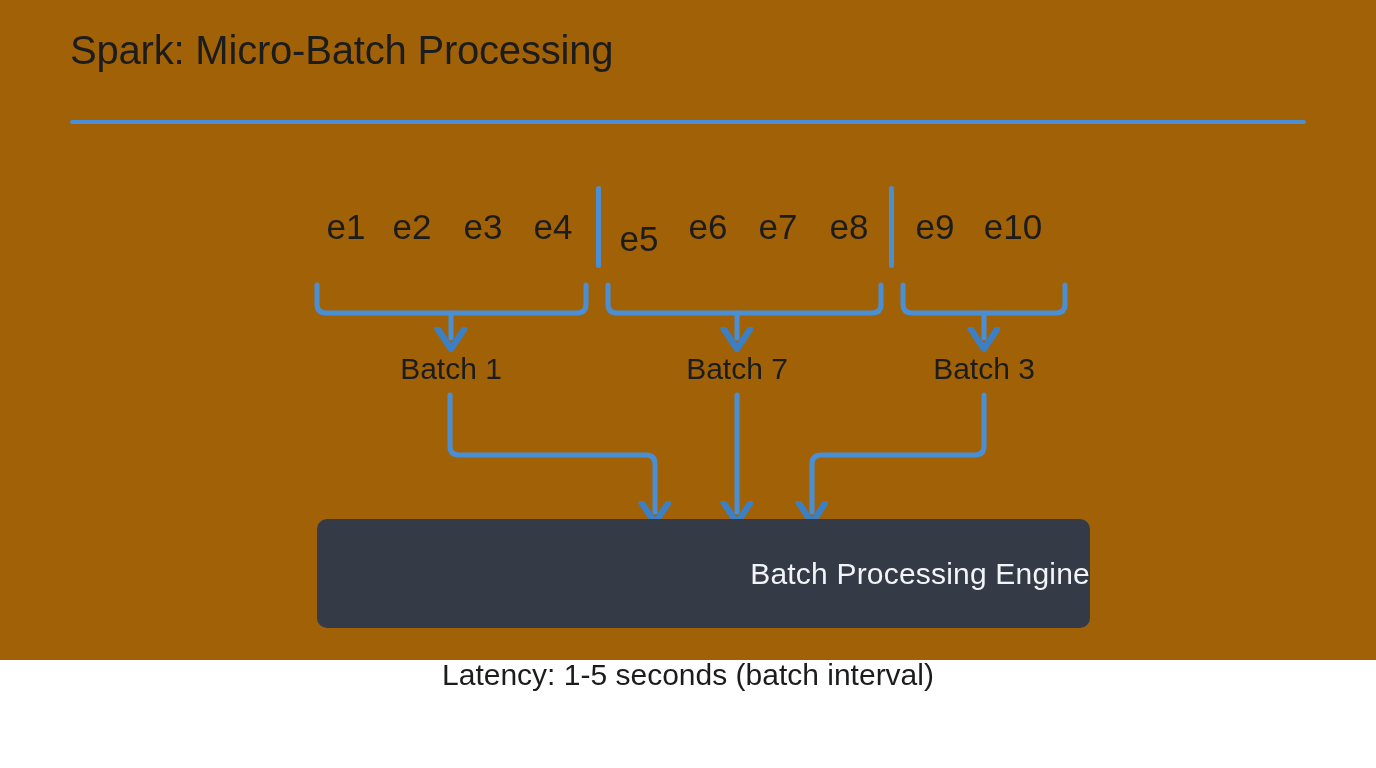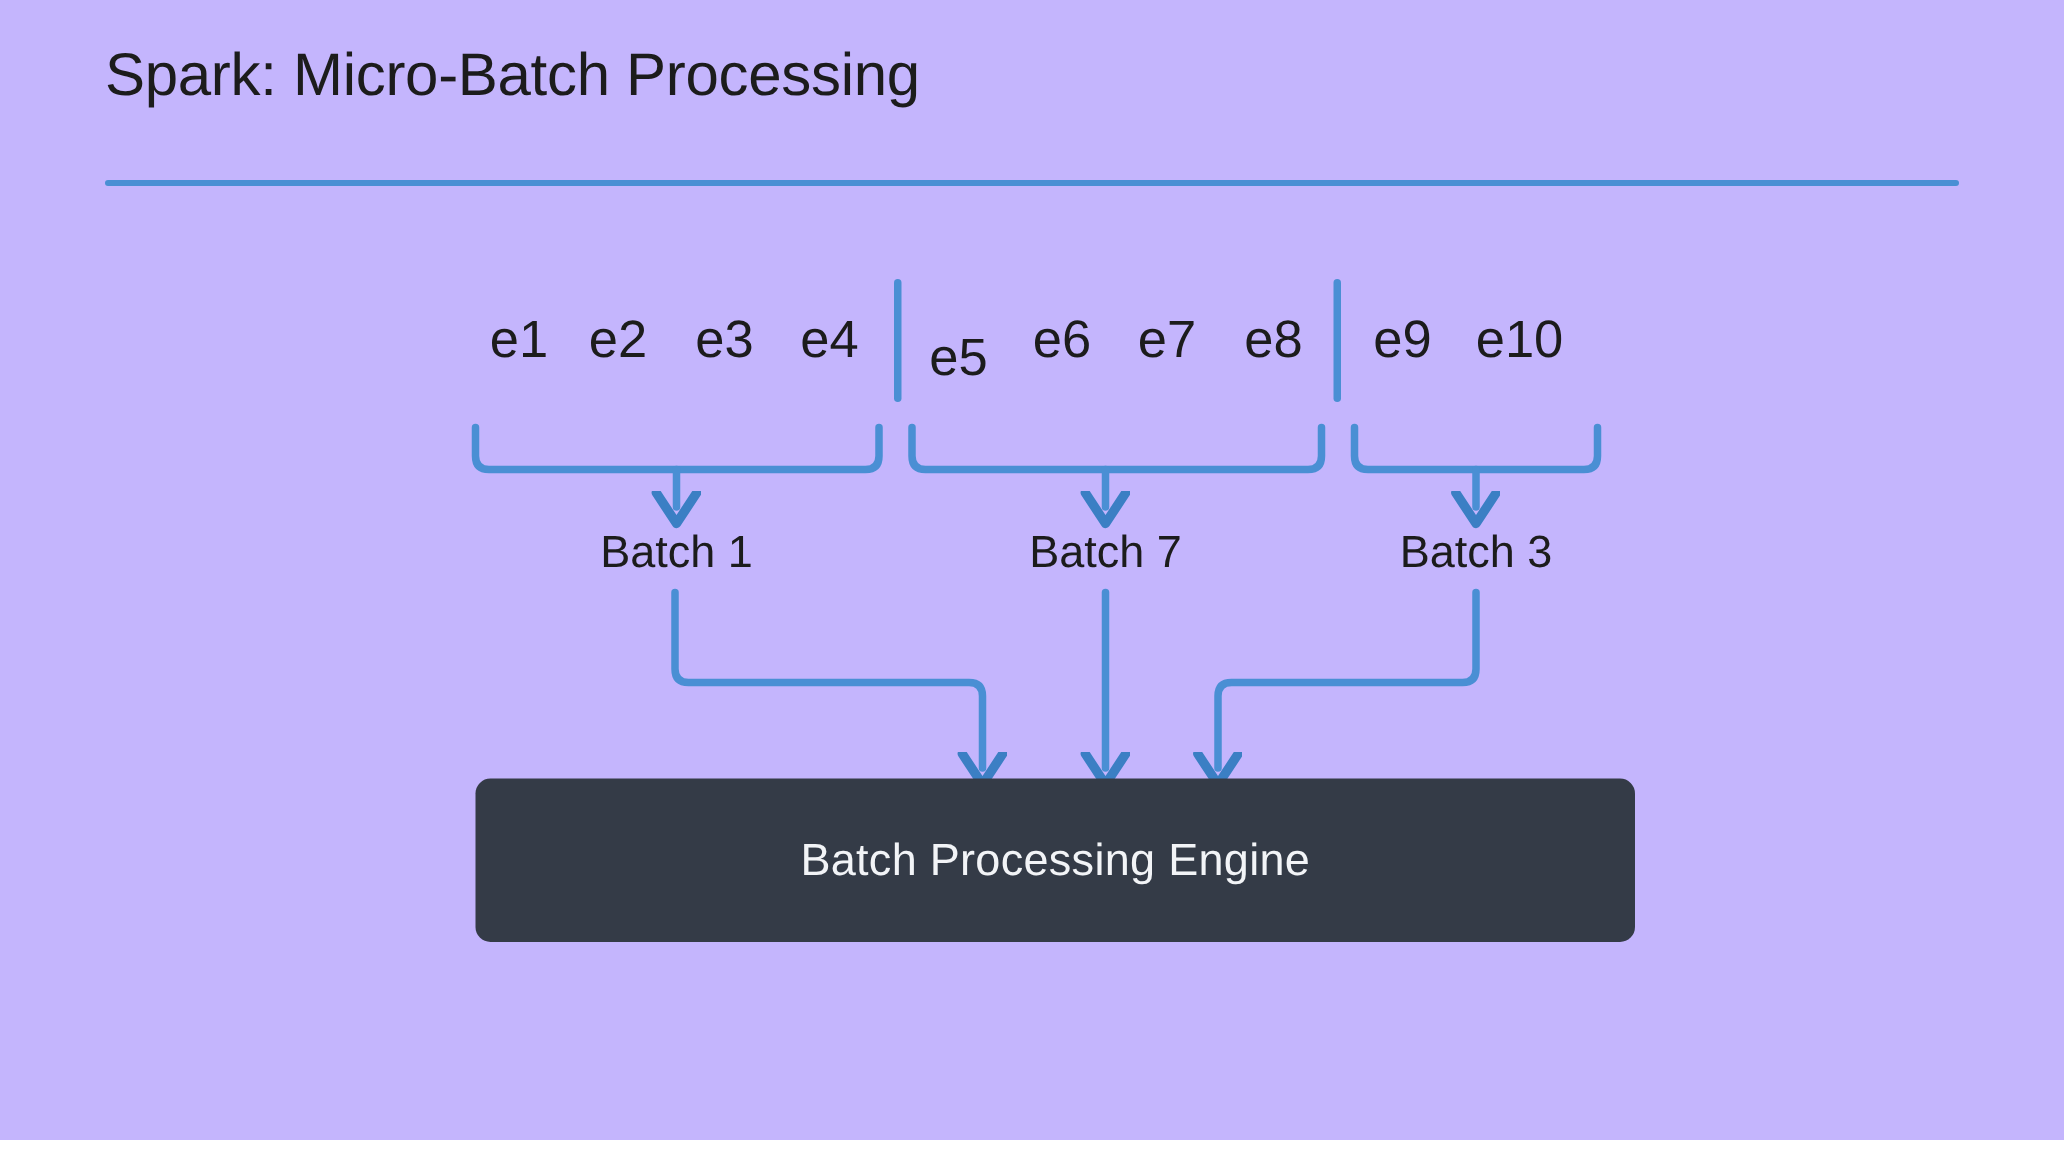--- a/index.html
+++ b/index.html
@@ -12,22 +12,22 @@
     height: 768px;
     font-family: "Liberation Sans", sans-serif;
     color: #1a1a1a;
     overflow: hidden;
     position: relative;
   }
   .slide {
     position: absolute;
     inset: 0;
     width: 1376px;
-    height: 760px;
-    background: #c4b5fd;
+    height: 660px;
+    background: #a16207;
   }
 
   
   .title {
     position: absolute;
     left: 70px;
     top: 28px;
     font-size: 40px;
     font-weight: 400;
     letter-spacing: -0.2px;
@@ -95,21 +95,21 @@
   .engine-box {
     position: absolute;
     left: 317px;
     top: 519px;
     width: 773px;
     height: 109px;
     background: #343b47;
     border-radius: 10px;
     display: flex;
     align-items: center;
-    justify-content: center;
+    justify-content: flex-end;
   }
   .engine-text {
     font-size: 30px;
     color: #f2f4f7;
     letter-spacing: 0.2px;
     white-space: nowrap;
   }
 
   
   .caption {
@@ -170,14 +170,17 @@
   <div id="batch-labels-layer">
       <div class="batch-label" style="left: 451px;">Batch 1</div>
       <div class="batch-label" style="left: 737px;">Batch 7</div>
       <div class="batch-label" style="left: 984px;">Batch 3</div>
     </div>
 
   <div class="engine-box">
     <div class="engine-text">Batch Processing Engine</div>
   </div>
 
+  <div class="caption">
+    <span>Latency: 1-5 seconds (batch interval)</span>
+  </div>
 
 </div>
 
 </body></html>

